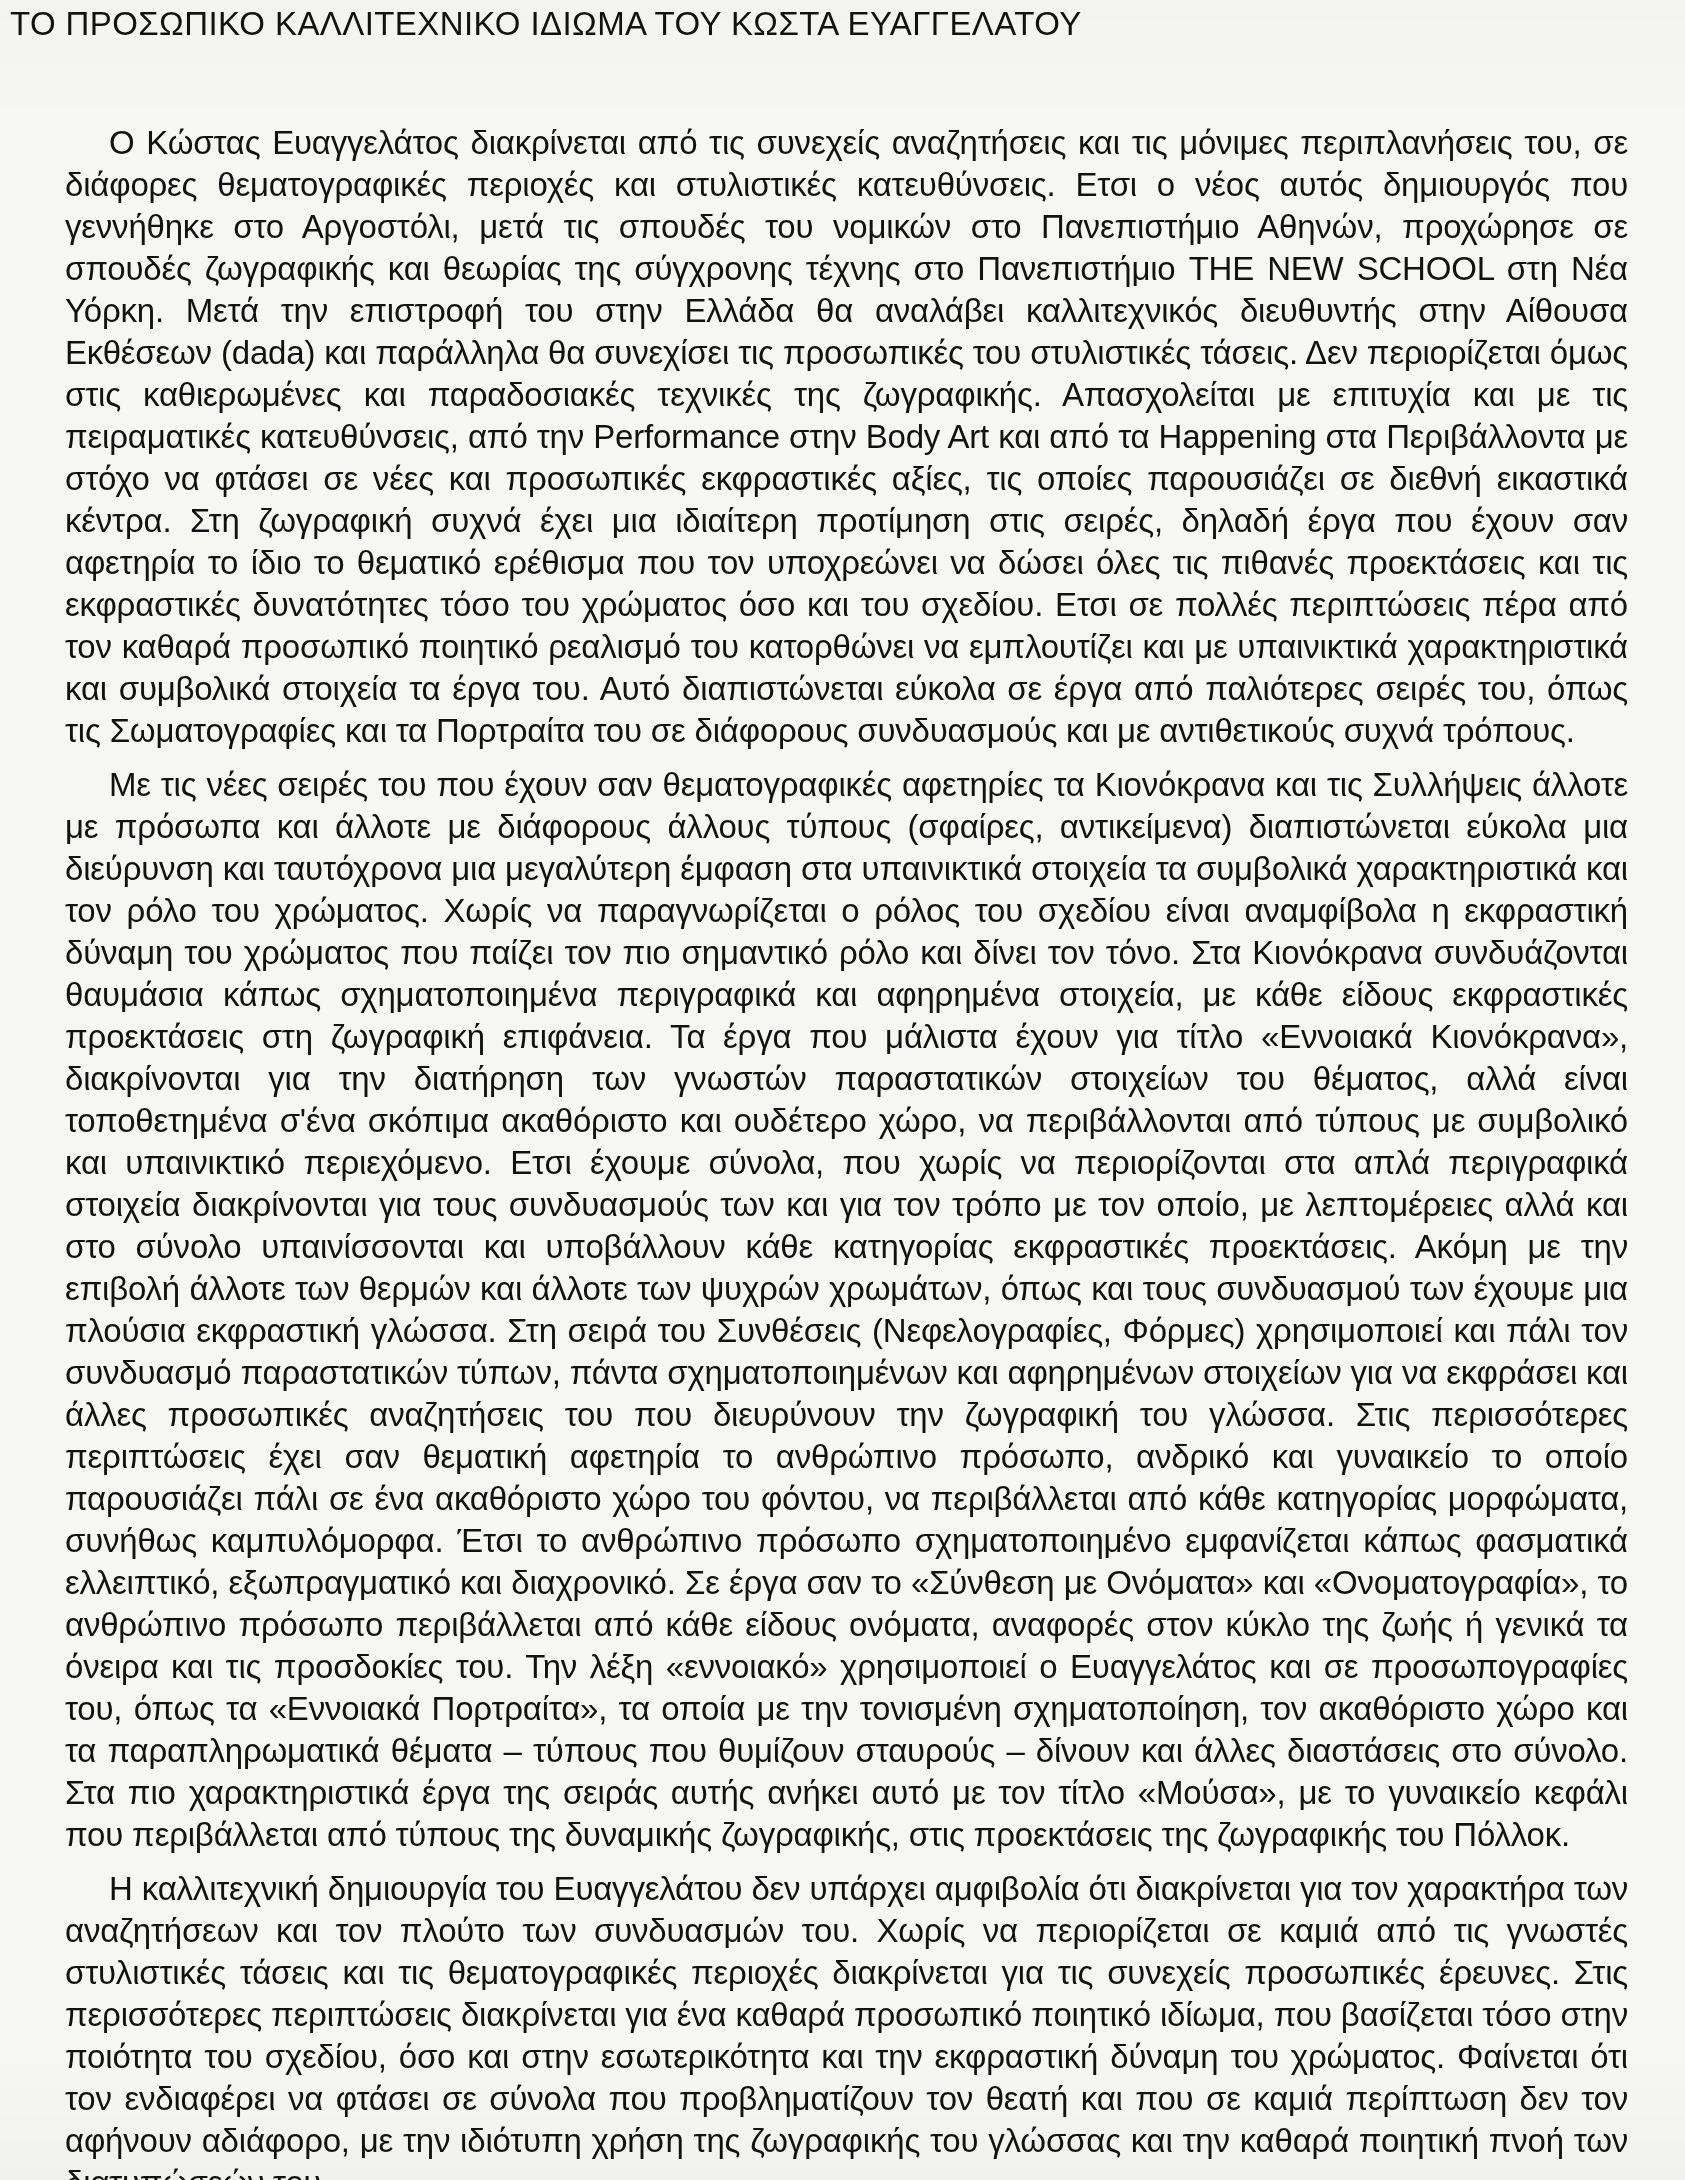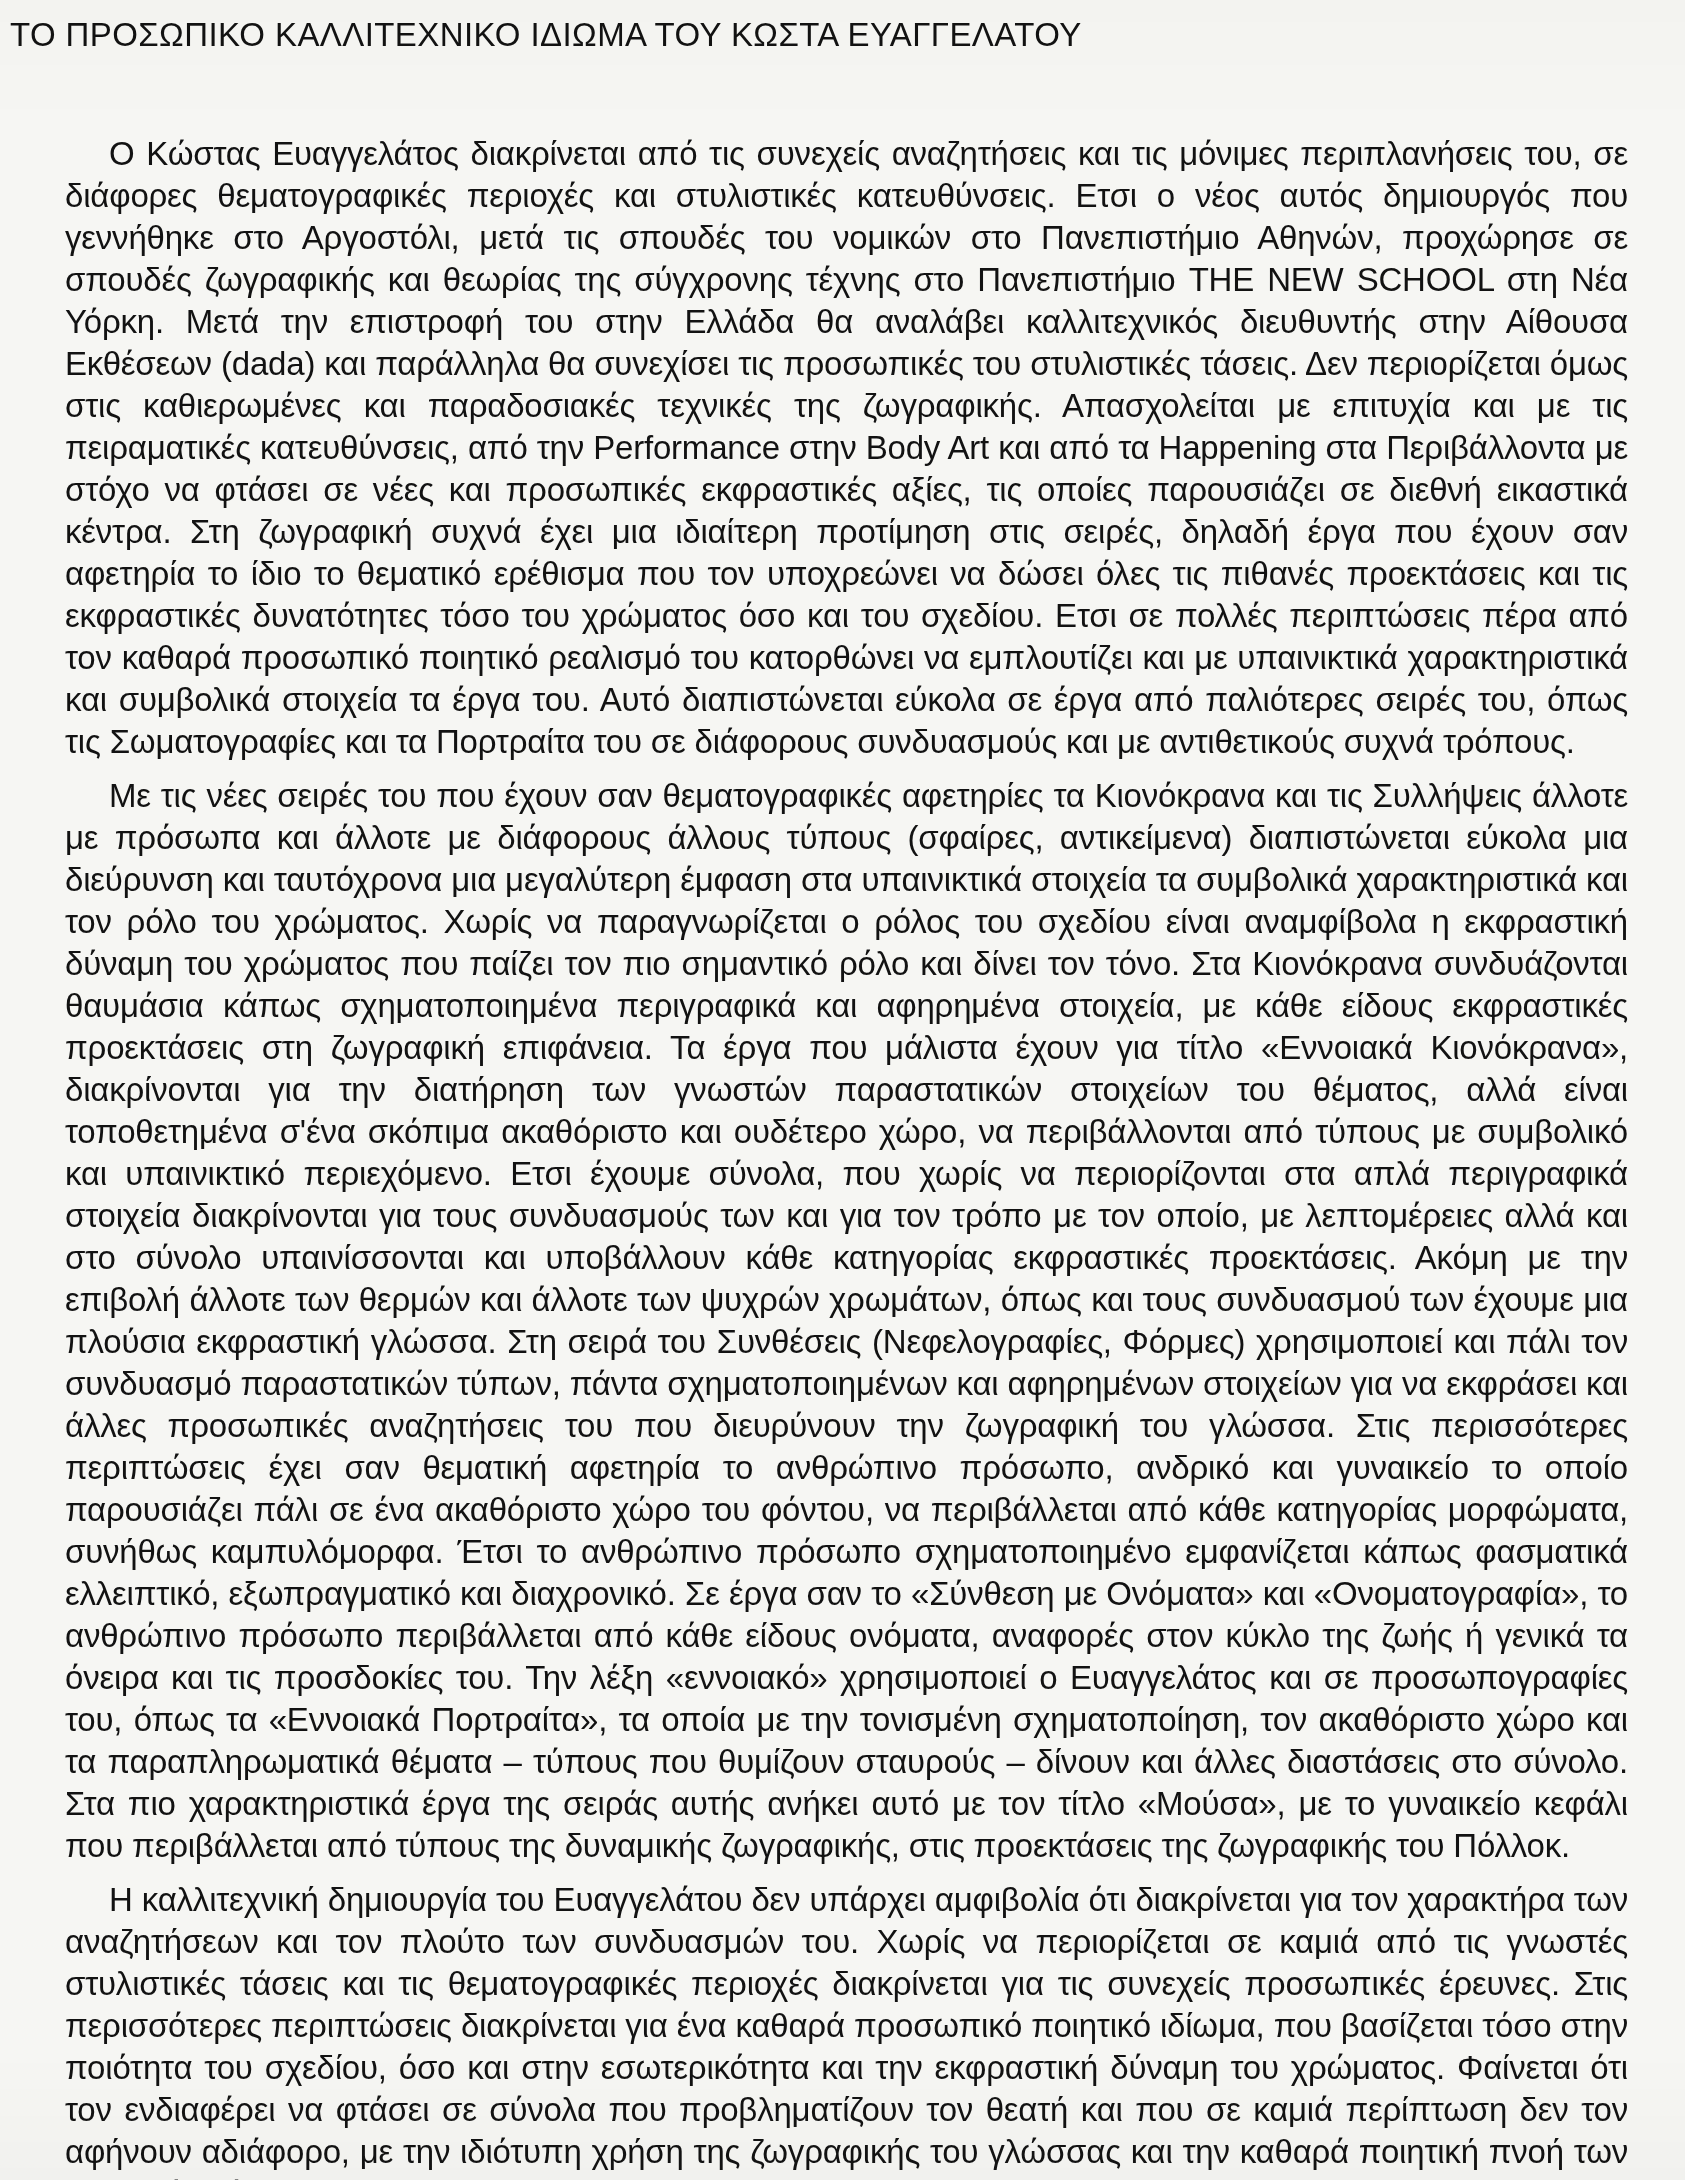--- a/index.html
+++ b/index.html
@@ -13,21 +13,21 @@
     background:var(--paper);
     background-image:linear-gradient(180deg, rgba(0,0,0,0.012) 0%, rgba(0,0,0,0) 6%, rgba(0,0,0,0) 94%, rgba(0,0,0,0.02) 100%);
     color:var(--ink);
     font-family:"Liberation Sans","DejaVu Sans",sans-serif;
     overflow:hidden;
   }
   .page{
     box-sizing:border-box;
     width:1686px;
     height:2181px;
-    padding:15px 46px 0 53px;
+    padding:4px 46px 0 53px;
   }
   .doc-title{
     font-size:33px;
     font-weight:400;
     letter-spacing:0.4px;
     line-height:40px;
     margin:0 0 78px -43px;
     white-space:nowrap;
   }
   .doc-body p{

